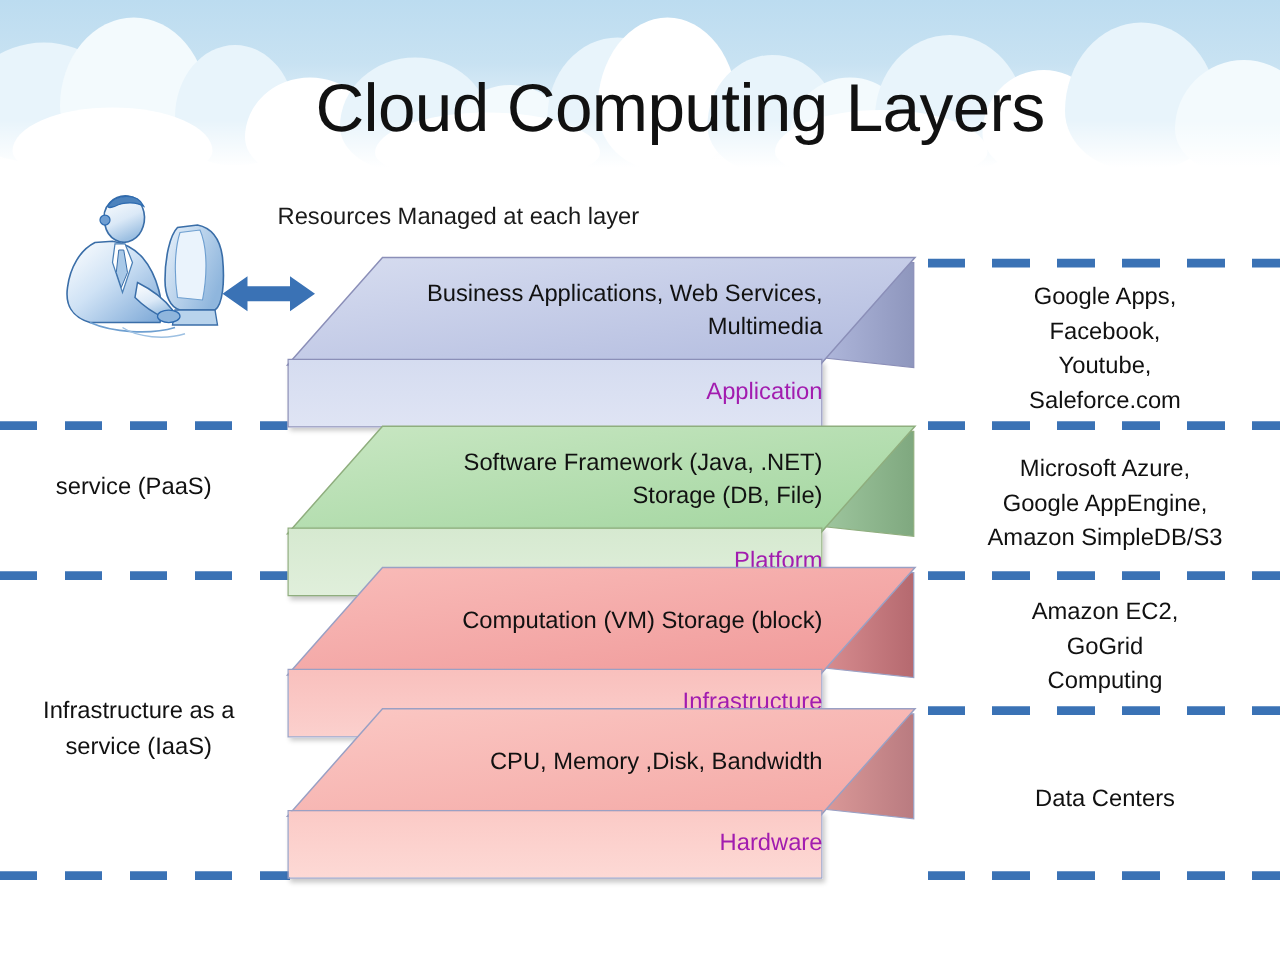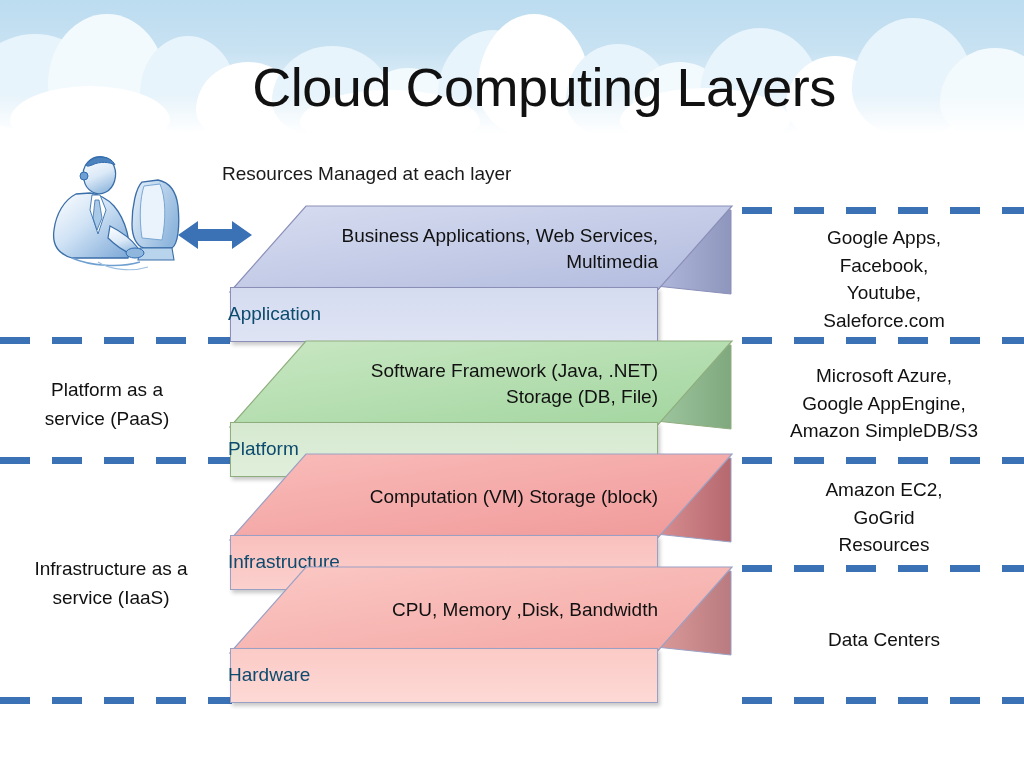--- a/index.html
+++ b/index.html
@@ -121,23 +121,23 @@
   .layer .frontface {
     position: absolute;
     box-sizing: border-box;
     border: 1px solid #8b8fb8;
     box-shadow: 2px 3px 4px rgba(0,0,0,0.22);
   }
   .layer .fronttext {
     position: absolute;
     left: 0;
     width: 100%;
-    text-align: left;
-    font-size: 19px;
-    color: #0c4a6e;
+    text-align: right;
+    font-size: 19px;
+    color: #a21caf;
   }
   .layer .sideface {
     position: absolute;
   }
   .layer .sideface svg { display: block; }
 
   
   .arrow { position: absolute; }
 
   
@@ -212,21 +212,20 @@
       <path d="M104 100 L136 100 L138 112 L102 112 Z" fill="#b8d3ec" stroke="#3a6ea8" stroke-width="1.1"></path>
 
       <path d="M36 110 C54 118, 84 120, 104 114" fill="none" stroke="#6e9fd0" stroke-width="1.4"></path>
       <path d="M62 114 C74 122, 96 124, 112 119" fill="none" stroke="#9dc0e2" stroke-width="1.2"></path>
 
       <ellipse cx="99" cy="105" rx="9" ry="5" fill="#8fb6dd" stroke="#2e6bb0" stroke-width="1"></ellipse>
     </svg>
   </div>
 
   <div class="sidelabel" style="left:14px; top:376px; width:186px;">
-    <div>Platform as a</div>
     <div>service (PaaS)</div>
   </div>
   <div class="sidelabel" style="left:6px; top:555px; width:210px;">
     <div>Infrastructure as a</div>
     <div>service (IaaS)</div>
   </div>
 
   <div class="dash" style="left:0px;   top:337px; width:230px;"></div>
   <div class="dash" style="left:742px; top:337px; width:282px;"></div>
   <div class="dash" style="left:0px;   top:207px; width:0px;"></div>
@@ -374,20 +373,20 @@
 
   <div class="rightlabel" style="left:744px; top:362px; width:280px;">
     <div>Microsoft Azure,</div>
     <div>Google AppEngine,</div>
     <div>Amazon SimpleDB/S3</div>
   </div>
 
   <div class="rightlabel" style="left:750px; top:476px; width:268px;">
     <div>Amazon EC2,</div>
     <div>GoGrid</div>
-    <div>Resources</div>
+    <div>Computing</div>
   </div>
 
   <div class="rightlabel" style="left:750px; top:626px; width:268px;">
     <div>Data Centers</div>
   </div>
 
 </div>
 
 </body></html>

